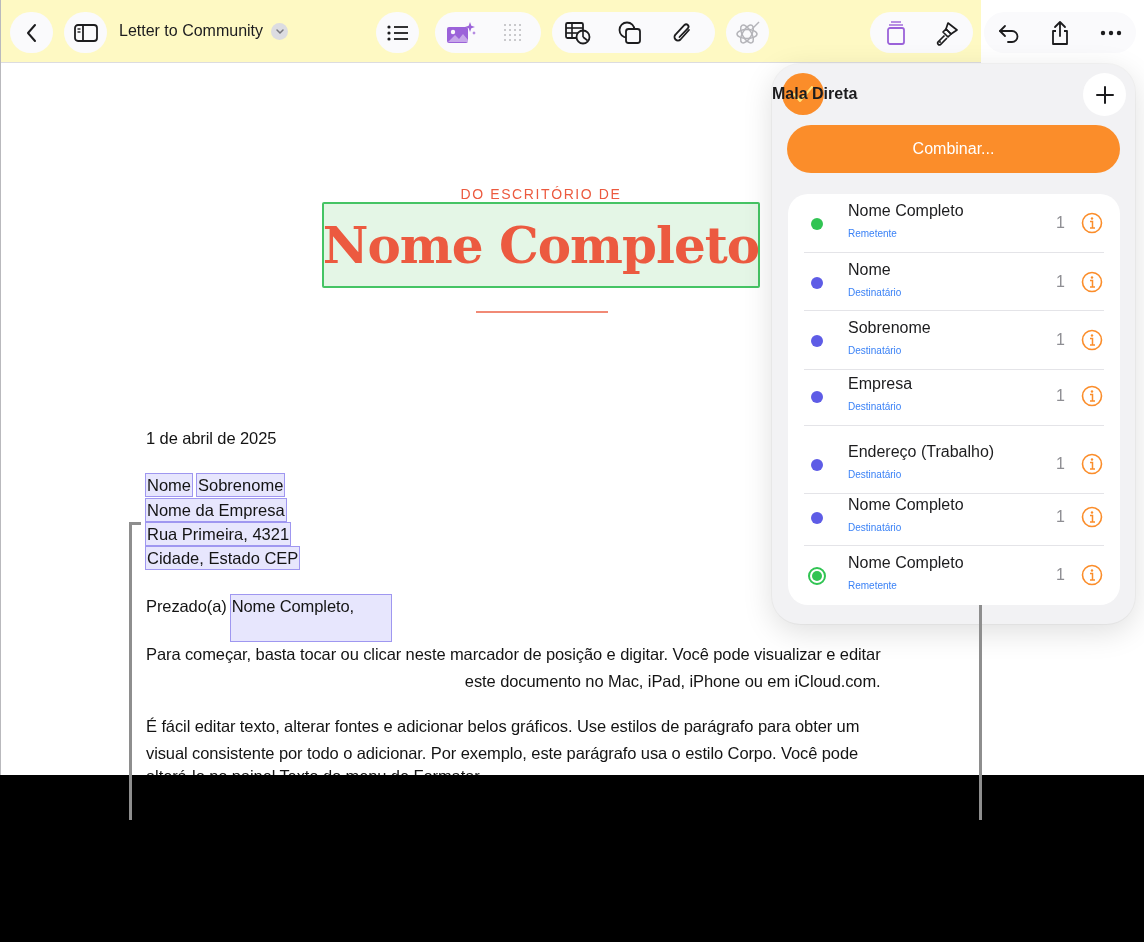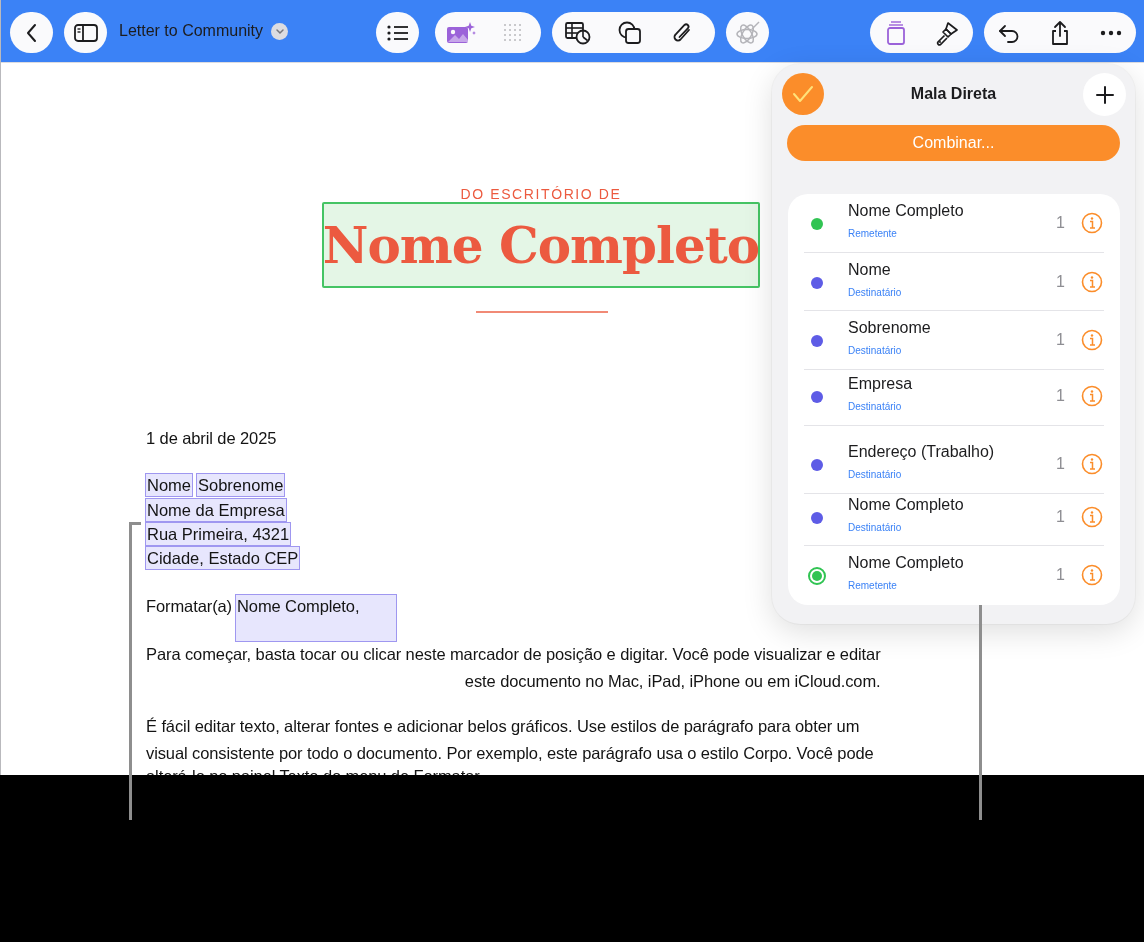--- a/index.html
+++ b/index.html
@@ -1,21 +1,21 @@
 <!DOCTYPE html>
 <html><head>
 <meta charset="utf-8">
 <style>
   * { box-sizing: border-box; margin: 0; padding: 0; }
   html, body { width: 1144px; height: 942px; overflow: hidden; background: #000; }
   body { position: relative; font-family: "Liberation Sans", sans-serif; color: #1c1c1e; }
 
   
   .app { position: absolute; left: 0; top: 0; width: 1144px; height: 775px; background: #fff; overflow: hidden; border-left: 1px solid #b9b9bd; }
-  .toolbar { position: absolute; left: 0; top: 0; width: 1144px; height: 63px; background: #3b82f6; border-bottom: 1px solid #dcdce0; }
+  .toolbar { position: absolute; left: 0; top: 0; width: 980px; height: 63px; background: #fef9c3; border-bottom: 1px solid #dcdce0; }
 
   .pill { position: absolute; top: 12px; height: 41px; background: #fafafc; border-radius: 21px; display: flex; align-items: center; }
   .circle-btn { position: absolute; top: 12px; width: 43px; height: 41px; border-radius: 21px; background: #fafafc; display: flex; align-items: center; justify-content: center; }
   .tb-icon { width: 52px; height: 41px; display: flex; align-items: center; justify-content: center; cursor: pointer; }
   .tb-icon svg { display: block; }
 
   .doc-title { position: absolute; left: 118px; top: 22px; font-size: 16px; color: #1c1c1e; display: flex; align-items: center; gap: 8px; }
   .title-chevron { width: 17px; height: 17px; border-radius: 50%; background: #dcdce1; display: flex; align-items: center; justify-content: center; }
 
   
@@ -32,23 +32,23 @@
   .greet { top: 530px; display: flex; align-items: flex-start; }
   .greet .field-tall { display: inline-block; background: #e7e6fd; border: 1px solid #9f97f0; width: 162px; height: 48px; padding: 0 1px; margin-left: 3px; line-height: 22px; }
   .para { line-height: 26.5px; }
   .p1 { top: 577px; text-align: right; }
   .p2 { top: 649px; }
   .p3-cut { top: 703px; height: 8px; overflow: hidden; color: #141414; }
 
   
   .popover { position: absolute; left: 771px; top: 64px; width: 363px; height: 560px; background: #f2f2f4; border-radius: 28px; box-shadow: 0 8px 30px rgba(0,0,0,0.13), 0 0 0 1px rgba(0,0,0,0.03); }
   .pop-check { position: absolute; left: 10px; top: 9px; width: 42px; height: 42px; border-radius: 50%; background: #fb8d2a; display: flex; align-items: center; justify-content: center; }
-  .pop-title { position: absolute; left: 0; width: 363px; top: 21px; text-align: center; font-size: 16px; font-weight: bold; color: #1c1c1e; }
+  .pop-title { position: absolute; left: 0; width: 363px; top: 21px; text-align: left; font-size: 16px; font-weight: bold; color: #1c1c1e; }
   .pop-add { position: absolute; right: 9px; top: 9px; width: 43px; height: 43px; border-radius: 50%; background: #fff; display: flex; align-items: center; justify-content: center; }
-  .merge-btn { position: absolute; left: 15px; top: 61px; width: 333px; height: 36px; border-radius: 26px; background: #fb8d2a; color: #fff; font-size: 16px; display: flex; align-items: center; justify-content: center; }
+  .merge-btn { position: absolute; left: 15px; top: 61px; width: 333px; height: 48px; border-radius: 26px; background: #fb8d2a; color: #fff; font-size: 16px; display: flex; align-items: center; justify-content: center; }
 
   .list-card { position: absolute; left: 16px; top: 130px; width: 332px; height: 411px; background: #fff; border-radius: 20px; overflow: hidden; }
   .row { position: absolute; left: 0; width: 332px; height: 58.7px; }
   .row .sep { position: absolute; left: 16px; right: 16px; bottom: 0; height: 1px; background: #e4e4e8; }
   .row:last-child .sep { display: none; }
   .dot { position: absolute; left: 23px; top: 24px; width: 12px; height: 12px; border-radius: 50%; }
   .dot.ring { left: 20px; top: 21px; width: 18px; height: 18px; background: #fff !important; border: 2px solid #31c453; }
   .dot.ring::after { content: ""; position: absolute; left: 2px; top: 2px; width: 10px; height: 10px; border-radius: 50%; background: #31c453; }
   .row-title { position: absolute; left: 60px; top: 8px; font-size: 16px; color: #1c1c1e; white-space: nowrap; }
   .row-sub { position: absolute; left: 60px; top: 34px; font-size: 10px; color: #3b82f6; white-space: nowrap; }
@@ -227,32 +227,32 @@
       <span class="field">Nome da Empresa</span>
     </div>
     <div class="addr-line" style="top:458px;">
       <span class="field">Rua Primeira, 4321</span>
     </div>
     <div class="addr-line" style="top:482px;">
       <span class="field">Cidade, Estado CEP</span>
     </div>
 
     <div class="body-text greet">
-      <span style="line-height:24px;">Formatar(a)</span>
+      <span style="line-height:24px;">Prezado(a)</span>
       <span class="field-tall">Nome Completo,</span>
     </div>
 
     <div class="body-text para p1">
       <div>Para começar, basta tocar ou clicar neste marcador de posição e digitar. Você pode visualizar e editar</div>
       <div>este documento no Mac, iPad, iPhone ou em iCloud.com.</div>
     </div>
 
     <div class="body-text para p2">
       <div>É fácil editar texto, alterar fontes e adicionar belos gráficos. Use estilos de parágrafo para obter um</div>
-      <div>visual consistente por todo o documento. Por exemplo, este parágrafo usa o estilo Corpo. Você pode</div>
+      <div>visual consistente por todo o adicionar. Por exemplo, este parágrafo usa o estilo Corpo. Você pode</div>
     </div>
     <div class="body-text p3-cut">alterá-lo no painel Texto do menu de Formatar.</div>
   </div>
 
   <div class="popover">
     <div class="pop-check">
       <svg width="22" height="18" viewBox="0 0 22 18">
           <path d="M2 9 L8 16 L20 2" fill="none" stroke="#ffe27a" stroke-width="2" stroke-linecap="round" stroke-linejoin="round"></path>
         </svg>
     </div>

